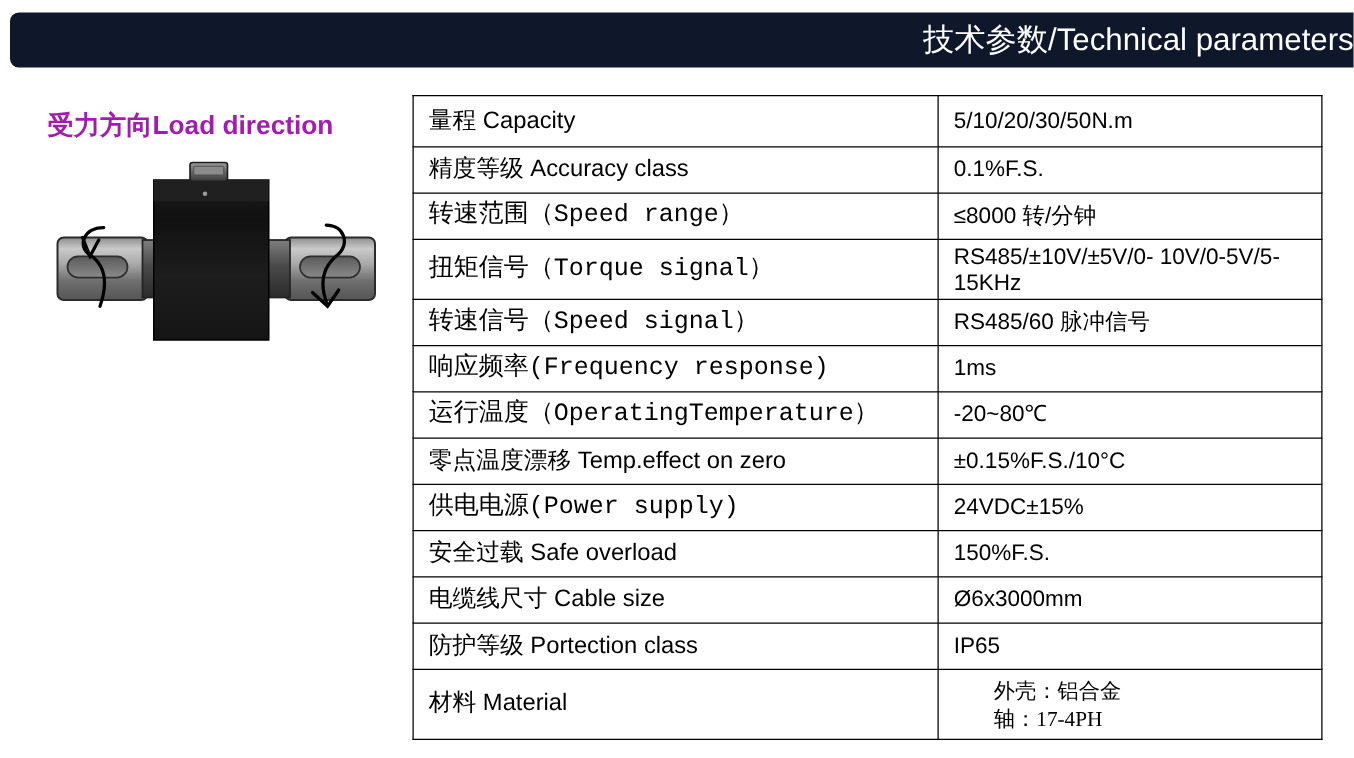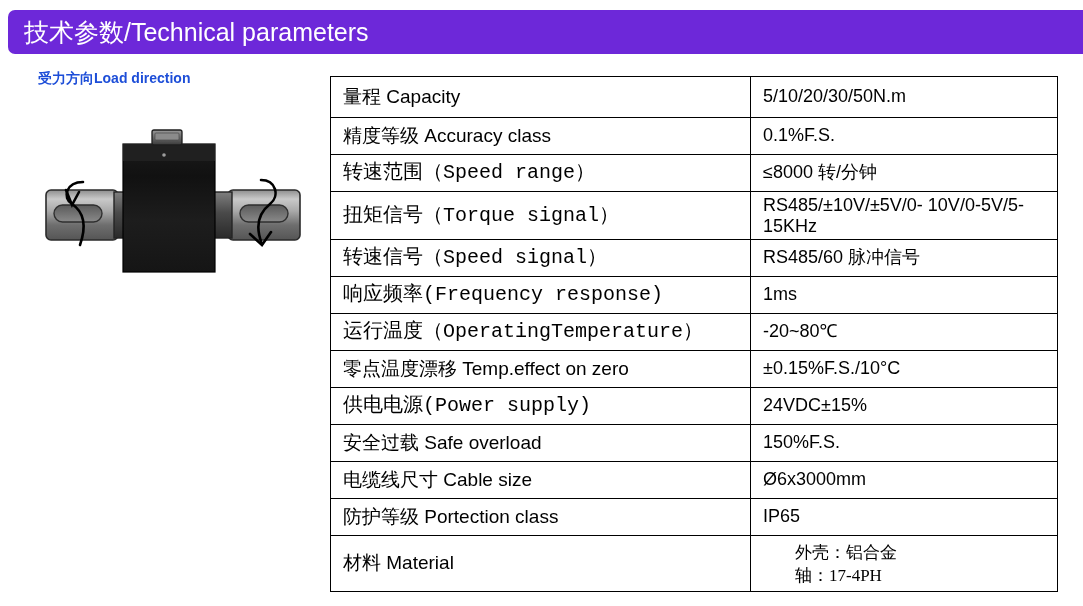--- a/index.html
+++ b/index.html
@@ -15,50 +15,51 @@
     overflow: hidden;
   }
 
   
   #header-banner {
     position: absolute;
     left: 8px;
     top: 10px;
     width: 1075px;
     height: 44px;
-    background: #6d28d9;
+    background: #0f172a;
     border-radius: 7px 0 0 7px;
     box-sizing: border-box;
     display: flex;
     align-items: center;
     padding-left: 16px;
+    justify-content: flex-end;
   }
   #header-banner .title {
     color: #ffffff;
     font-size: 25px;
     line-height: 1;
     letter-spacing: 0px;
     white-space: nowrap;
   }
 
   
   #load-direction-panel {
     position: absolute;
     left: 0px;
     top: 70px;
     width: 330px;
     height: 240px;
   }
   #load-direction-label {
     position: absolute;
     left: 38px;
-    top: 0;
-    font-size: 14px;
+    top: 16px;
+    font-size: 21px;
     font-weight: bold;
-    color: #1d4ed8;
+    color: #a21caf;
     white-space: nowrap;
   }
 
   
   #product-figure {
     position: absolute;
     left: 28px;
     top: 42px;
     width: 290px;
     height: 190px;

